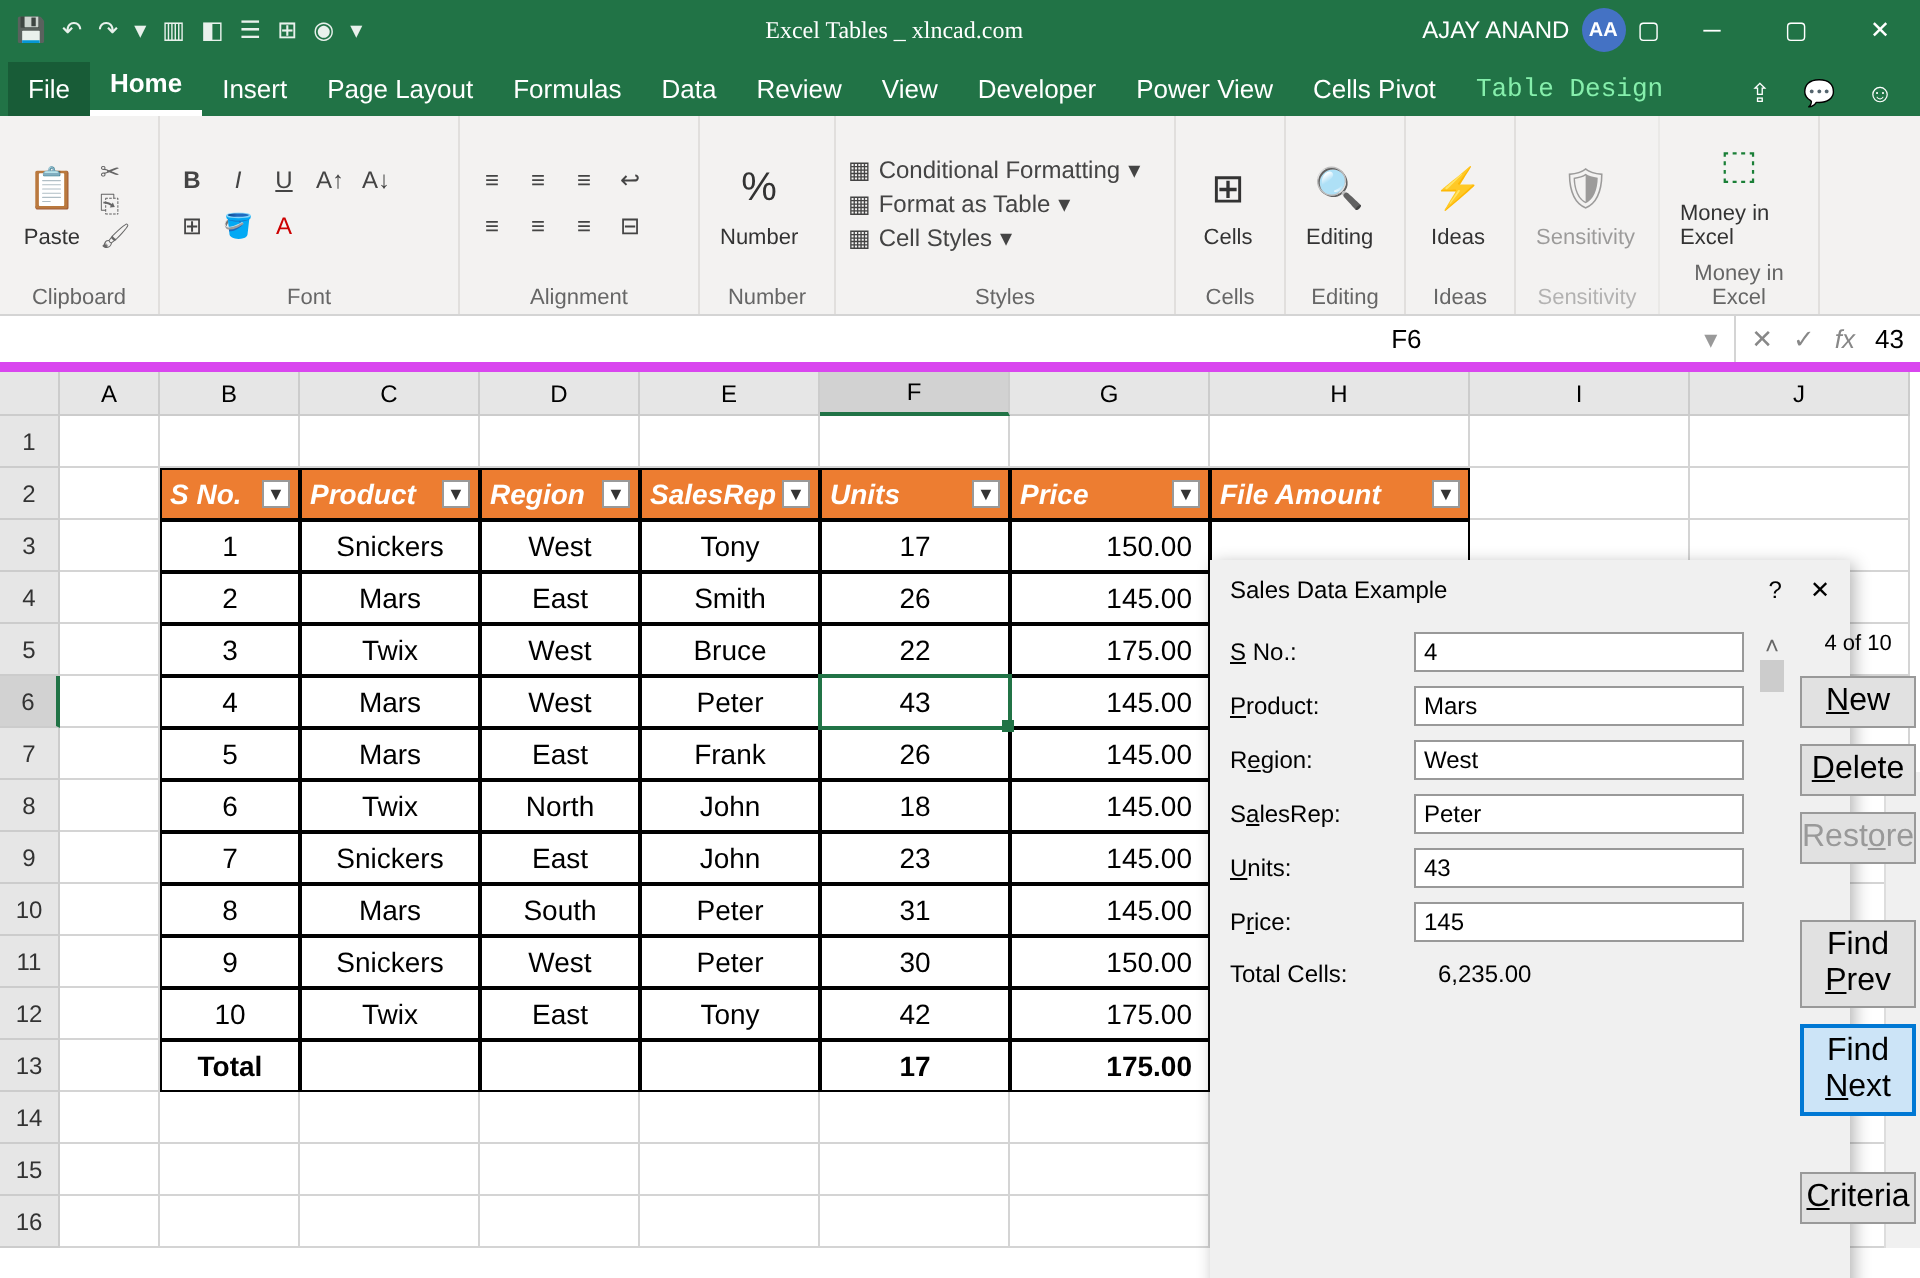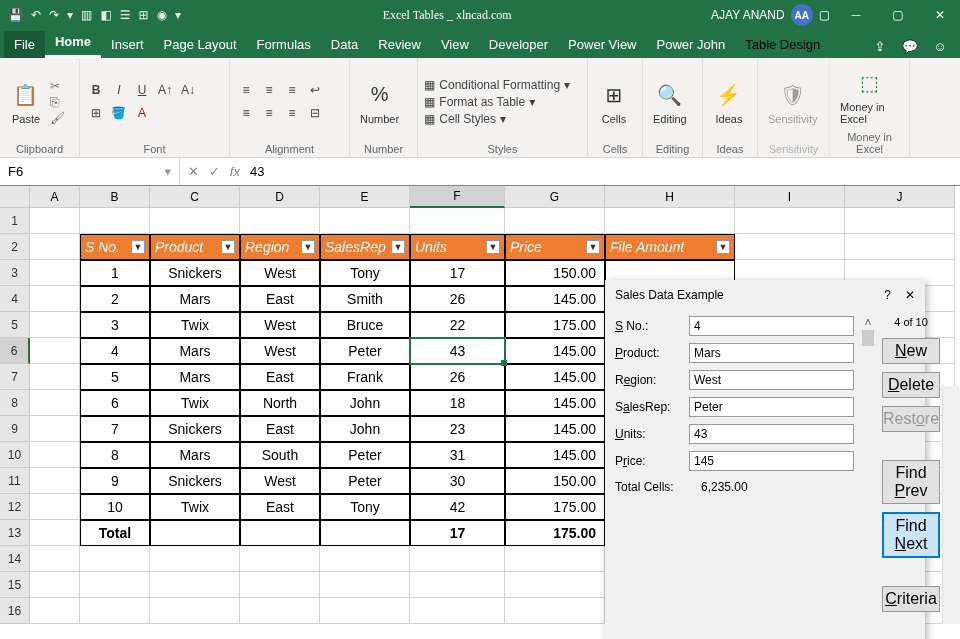--- a/index.html
+++ b/index.html
@@ -11,78 +11,78 @@
 .titlebar .title { flex: 1; text-align: center; font-size: 12px; font-family: Liberation Serif, serif; }
 .titlebar .user { display: flex; align-items: center; gap: 6px; padding: 0 6px; }
 .titlebar .avatar { width: 22px; height: 22px; border-radius: 50%; background: #4472c4; display: flex; align-items: center; justify-content: center; font-size: 10px; font-weight: bold; }
 .titlebar .win { display: flex; gap: 2px; }
 .titlebar .win span { width: 40px; height: 30px; display: flex; align-items: center; justify-content: center; cursor: pointer; }
 
 .tabs { background: #217346; height: 28px; display: flex; align-items: flex-end; padding-left: 4px; }
 .tabs .tab { padding: 6px 10px; color: #fff; font-size: 13px; cursor: pointer; }
 .tabs .tab.file { background: #185c37; }
 .tabs .tab.active { color: #fff; border-bottom: 3px solid #fff; font-weight: 600; }
-.tabs .tab.design { color: #000000; }
+.tabs .tab.design { color: #86efac; font-family: Liberation Mono, monospace; }
 .tabs .right { margin-left: auto; display: flex; align-items: center; gap: 6px; padding-right: 8px; color: #fff; }
 .tabs .right span { width: 24px; height: 24px; display: flex; align-items: center; justify-content: center; cursor: pointer; font-size: 13px; }
 
 .ribbon { background: #f3f2f1; height: 100px; border-bottom: 1px solid #d4d4d4; display: flex; }
 .group { border-right: 1px solid #e1dfdd; padding: 4px 6px 2px; display: flex; flex-direction: column; justify-content: space-between; }
 .group-label { text-align: center; font-size: 11px; color: #666; padding-top: 2px; }
 .group-body { display: flex; align-items: center; gap: 4px; flex: 1; }
 .big-btn { display: flex; flex-direction: column; align-items: center; gap: 2px; font-size: 11px; color: #333; cursor: pointer; padding: 2px 4px; }
 .big-btn .ico { width: 32px; height: 32px; display: flex; align-items: center; justify-content: center; font-size: 20px; }
 .small-stack { display: flex; flex-direction: column; gap: 2px; }
 .small-stack span { font-size: 12px; cursor: pointer; color: #666; }
 .font-ctrls { display: flex; flex-direction: column; gap: 3px; }
 .font-row { display: flex; gap: 3px; align-items: center; }
 .font-row .btn { width: 20px; height: 20px; display: flex; align-items: center; justify-content: center; font-size: 12px; border: 1px solid transparent; cursor: pointer; color: #444; }
 .styles-col { display: flex; flex-direction: column; gap: 3px; font-size: 12px; color: #444; }
 .styles-col > div { cursor: pointer; display: flex; align-items: center; gap: 4px; }
 .disabled { opacity: 0.45; }
 
-.formula-bar { height: 28px; display: flex; align-items: center; border-bottom: 1px solid #d946ef; background: #fff; }
+.formula-bar { height: 28px; display: flex; align-items: center; border-bottom: 5px solid #d946ef; background: #fff; justify-content: flex-end; }
 .name-box { width: 180px; border-right: 1px solid #d4d4d4; padding: 0 8px; font-size: 13px; height: 100%; display: flex; align-items: center; justify-content: space-between; }
 .fx-area { display: flex; align-items: center; gap: 10px; padding: 0 8px; font-size: 13px; }
 .fx-area .icon-btn { color: #888; cursor: pointer; }
 
 .grid-area { position: relative; display: flex; }
 .row-headers { width: 30px; background: #e6e6e6; }
 .corner { height: 22px; background: #e6e6e6; border-right: 1px solid #ccc; border-bottom: 1px solid #ccc; }
 .row-h { height: 26px; border-bottom: 1px solid #ccc; border-right: 1px solid #ccc; display: flex; align-items: center; justify-content: center; font-size: 12px; color: #333; background: #e6e6e6; }
 .row-h.sel { background: #d2d2d2; border-right: 2px solid #217346; }
 
 .col-headers { display: flex; height: 22px; }
 .col-h { border-right: 1px solid #ccc; border-bottom: 1px solid #ccc; display: flex; align-items: center; justify-content: center; font-size: 12px; background: #e6e6e6; }
 .col-h.sel { background: #d2d2d2; border-bottom: 2px solid #217346; }
 
 .sheet { flex: 1; }
 .data-row { display: flex; height: 26px; }
 .cell { border-right: 1px solid #d4d4d4; border-bottom: 1px solid #d4d4d4; font-size: 14px; display: flex; align-items: center; padding: 0 4px; }
 .cA { width: 50px; } .cB { width: 70px; } .cC { width: 90px; } .cD { width: 80px; } .cE { width: 90px; } .cF { width: 95px; } .cG { width: 100px; } .cH { width: 130px; } .cI { width: 110px; } .cJ { width: 110px; }
 
-.tbl-hdr { background: #ed7d31; color: #fff; font-weight: normal; font-style: italic; border: 1px solid #000; justify-content: space-between; text-align: right; }
+.tbl-hdr { background: #ed7d31; color: #fff; font-weight: bold; font-style: italic; border: 1px solid #000; justify-content: space-between; text-align: right; }
 .tbl-hdr .drop { width: 14px; height: 14px; background: #fff; border: 1px solid #999; font-size: 9px; color: #333; display: flex; align-items: center; justify-content: center; font-style: normal; }
 .tbl-cell { border: 1px solid #000; justify-content: center; }
 .tbl-cell.num { justify-content: flex-end; padding-right: 8px; }
 .tbl-cell.bold { font-weight: bold; }
 .sel-cell { outline: 2px solid #217346; outline-offset: -1px; position: relative; }
 .sel-cell::after { content: ''; position: absolute; right: -3px; bottom: -3px; width: 6px; height: 6px; background: #217346; }
 
 .scroll-v { position: absolute; right: 0; top: 200px; width: 18px; bottom: 0; background: #f0f0f0; border-left: 1px solid #ddd; }
 .cursor { position: absolute; left: 625px; top: 380px; font-size: 16px; pointer-events: none; z-index: 5; }
 
 .dialog { position: absolute; left: 605px; top: 280px; width: 320px; background: #f0f0f0; box-shadow: 2px 2px 8px rgba(0,0,0,0.3); z-index: 10; font-size: 12px; }
 .dlg-title { display: flex; justify-content: space-between; padding: 8px 10px; }
 .dlg-title .t { font-weight: normal; }
 .dlg-title .ctrls { display: flex; gap: 14px; }
 .dlg-title .ctrls span { cursor: pointer; }
 .dlg-body { display: flex; padding: 6px 10px 12px; gap: 8px; }
 .dlg-fields { flex: 1; display: flex; flex-direction: column; gap: 7px; }
-.dlg-row { display: flex; align-items: center; gap: 2px; }
+.dlg-row { display: flex; align-items: center; gap: 20px; }
 .dlg-row label { width: 72px; }
 .dlg-row label u { text-decoration: underline; }
 .dlg-row input { flex: 1; border: 1px solid #999; padding: 2px 4px; font-size: 12px; background: #fff; height: 20px; }
 .dlg-row .static { flex: 1; padding: 2px 4px; }
 .dlg-scroll { width: 18px; display: flex; flex-direction: column; justify-content: space-between; align-items: center; color: #666; }
 .dlg-scroll .thumb { width: 12px; height: 16px; background: #ccc; }
 .dlg-btns { width: 72px; display: flex; flex-direction: column; gap: 8px; }
 .dlg-btns .cnt { text-align: center; font-size: 11px; margin-bottom: 2px; }
 .dlg-btns button { border: 1px solid #999; background: #e1e1e1; padding: 3px 0; font-size: 16px; cursor: pointer; }
 .dlg-btns button.hl { border: 2px solid #0078d4; background: #cce4f7; }
@@ -122,21 +122,21 @@
   <div class="tab file">File</div>
   <div class="tab active">Home</div>
   <div class="tab">Insert</div>
   <div class="tab">Page Layout</div>
   <div class="tab">Formulas</div>
   <div class="tab">Data</div>
   <div class="tab">Review</div>
   <div class="tab">View</div>
   <div class="tab">Developer</div>
   <div class="tab">Power View</div>
-  <div class="tab">Power John</div>
+  <div class="tab">Cells Pivot</div>
   <div class="tab design">Table Design</div>
   <div class="right">
     <span>⇪</span>
     <span>💬</span>
     <span>☺</span>
   </div>
 </div>
 
 <div class="ribbon">
   <div class="group" style="width:80px">

